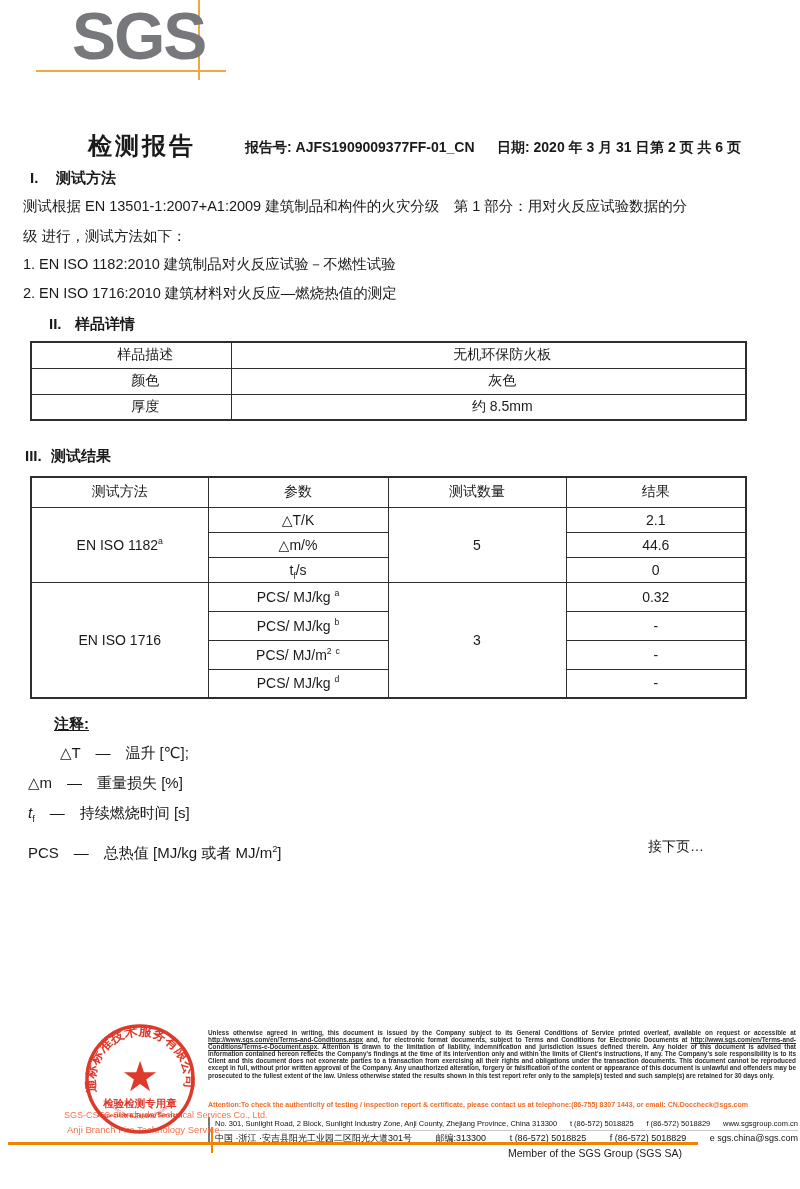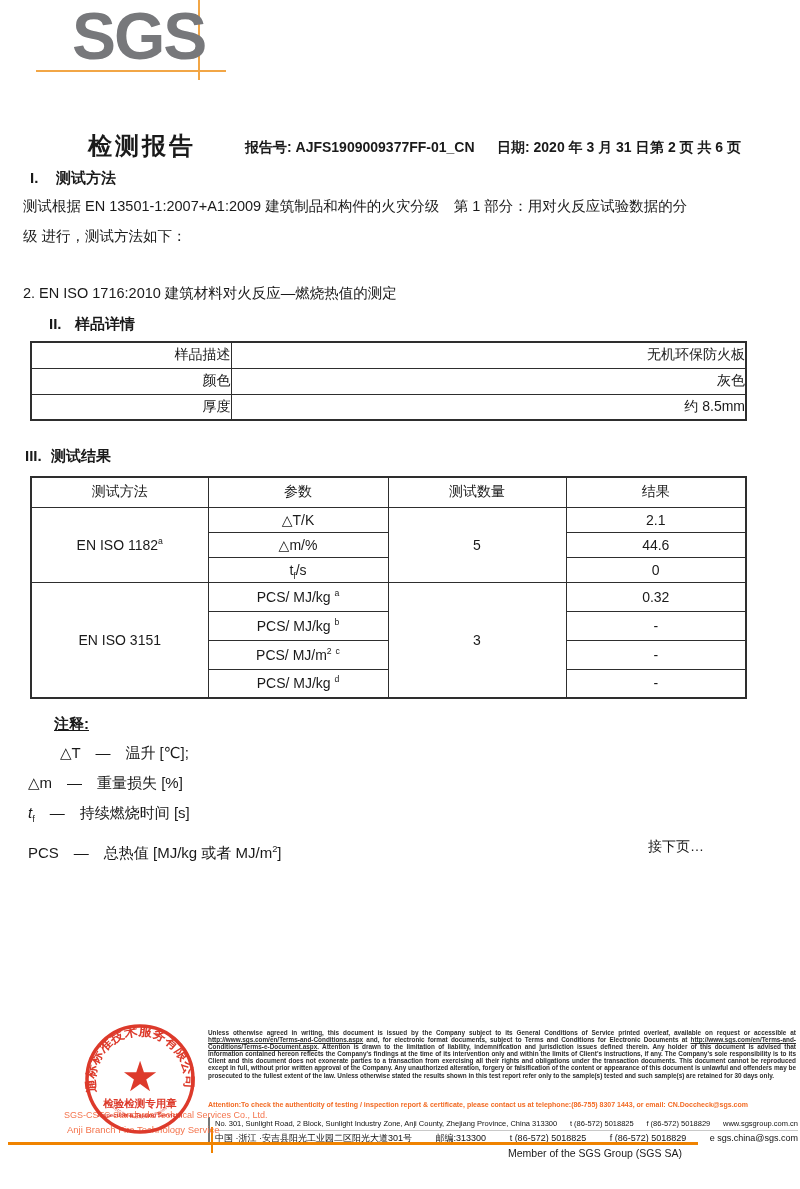--- a/index.html
+++ b/index.html
@@ -27,21 +27,21 @@
   
   .sec-head { font-size:15px; font-weight:bold; white-space:nowrap; }
   .sec-head .sec-num { display:inline-block; min-width:26px; }
   .body-line { font-size:14.5px; white-space:nowrap; }
 
   
   table { border-collapse:collapse; table-layout:fixed; background:#fff; }
   .tbl { border:2px solid #2e2e2e; }
   .tbl td, .tbl th { border:1px solid #2e2e2e; font-size:14px; font-weight:normal; }
   .tbl2 { left:30px; top:341px; width:715px; }
-  .tbl2 td { height:26px; text-align:right; padding-left:28px; }
+  .tbl2 td { height:26px; text-align:center; padding-left:28px; }
   .tbl3 { left:30px; top:476px; width:715px; }
   .tbl3 th { height:30px; text-align:center; }
   .tbl3 td { text-align:center; }
   .tbl3 .g1 td { height:25px; }
   .tbl3 .g2 td { height:29px; }
   sup { font-size:62%; vertical-align:super; line-height:0; }
   sub { font-size:62%; vertical-align:sub; line-height:0; }
 
   
   .notes-title { font-size:15px; font-weight:bold; text-decoration:underline;margin-left:26px; }
@@ -79,20 +79,21 @@
   <div class="abs doc-title">检测报告</div>
   <div class="abs hdr-info hdr-report">报告号: AJFS1909009377FF-01_CN</div>
   <div class="abs hdr-info hdr-date">日期: 2020 年 3 月 31 日</div>
   <div class="abs hdr-info hdr-pages">第 2 页 共 6 页</div>
 
   <div class="abs sec-head" style="left:30px; top:169px;">
     <span class="sec-num">I.</span><span>测试方法</span>
   </div>
   <div class="abs body-line" style="left:23px; top:197px;">测试根据 EN 13501-1:2007+A1:2009 建筑制品和构件的火灾分级　第 1 部分：用对火反应试验数据的分</div>
   <div class="abs body-line" style="left:23px; top:227px;">级  进行，测试方法如下：</div>
+  <div class="abs body-line" style="left:23px; top:255px;">1. EN ISO 1182:2010  建筑制品对火反应试验－不燃性试验</div>
   <div class="abs body-line" style="left:23px; top:284px;">2. EN ISO 1716:2010  建筑材料对火反应—燃烧热值的测定</div>
 
   <div class="abs sec-head" style="left:25px; top:315px;margin-left:24px;">
     <span class="sec-num">II.</span><span>样品详情</span>
   </div>
   <table class="abs tbl tbl2">
     <colgroup>
         <col style="width:200px">
         <col style="width:515px">
       </colgroup>
@@ -137,21 +138,21 @@
     </tr>
     <tr class="g1">
       <td>△m/%</td>
       <td>44.6</td>
     </tr>
     <tr class="g1">
       <td>t<sub>f</sub>/s</td>
       <td>0</td>
     </tr>
     <tr class="g2">
-      <td rowspan="4">EN ISO 3151</td>
+      <td rowspan="4">EN ISO 1716</td>
       <td>PCS/ MJ/kg <sup>a</sup></td>
       <td rowspan="4">3</td>
       <td>0.32</td>
     </tr>
     <tr class="g2">
       <td>PCS/ MJ/kg <sup>b</sup></td>
       <td>-</td>
     </tr>
     <tr class="g2">
       <td>PCS/ MJ/m<sup>2</sup> <sup>c</sup></td>

